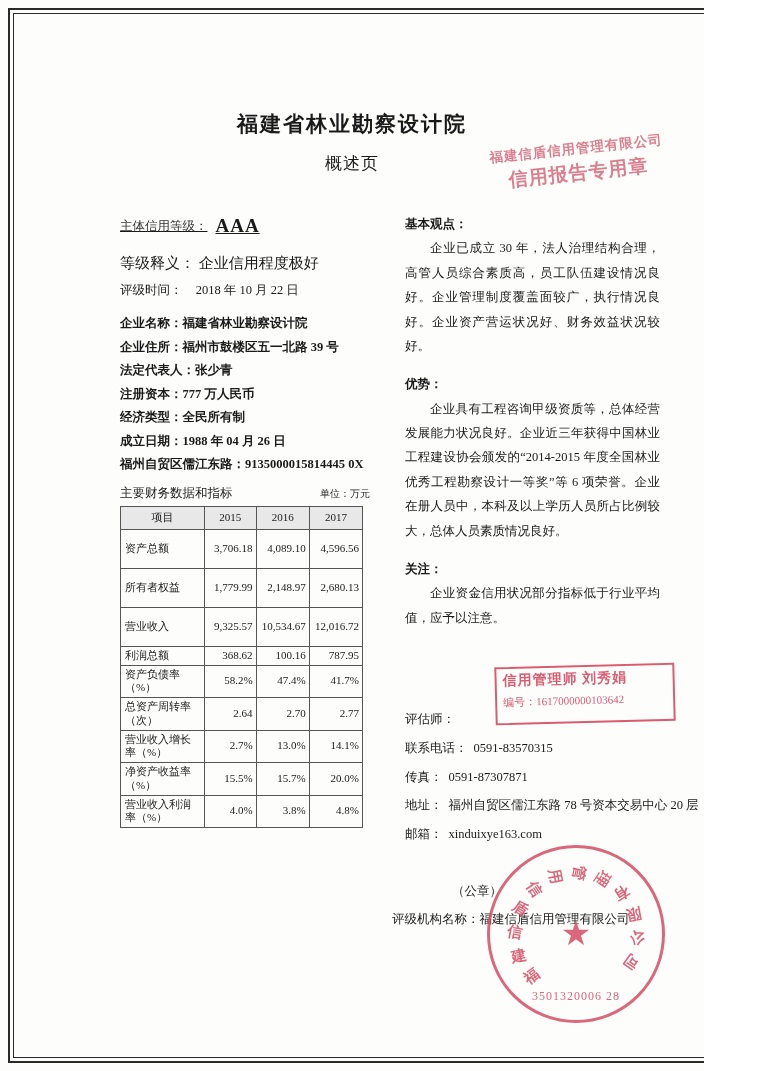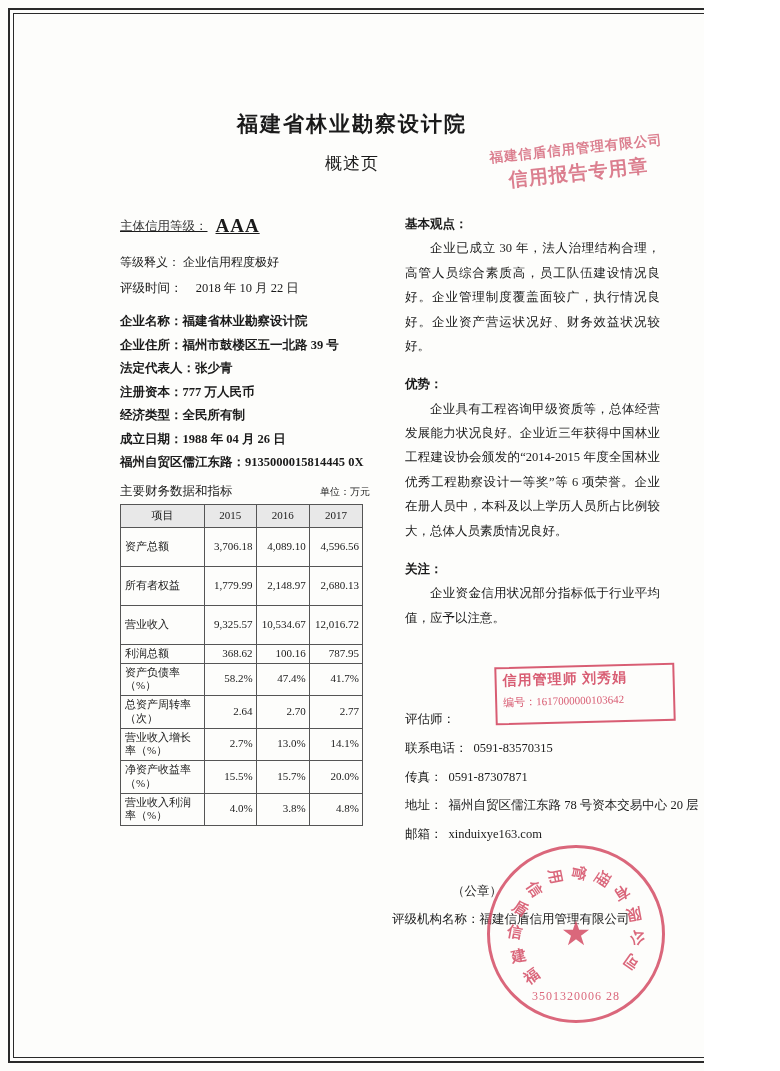--- a/index.html
+++ b/index.html
@@ -64,21 +64,21 @@
   }
   .grade-label { color: #333; }
   .grade-value {
     font-size: 19px;
     font-weight: bold;
     margin-left: 8px;
     letter-spacing: 1px;
   }
   .def-row {
     margin-bottom: 9px;
-    font-size: 12px;
+    font-size: 15px;
   }
   .date-row {
     margin-bottom: 16px;
     font-size: 12.5px;
   }
   .date-row .dv { margin-left: 10px; }
 
   .info-line {
     font-size: 12.5px;
     font-weight: bold;

